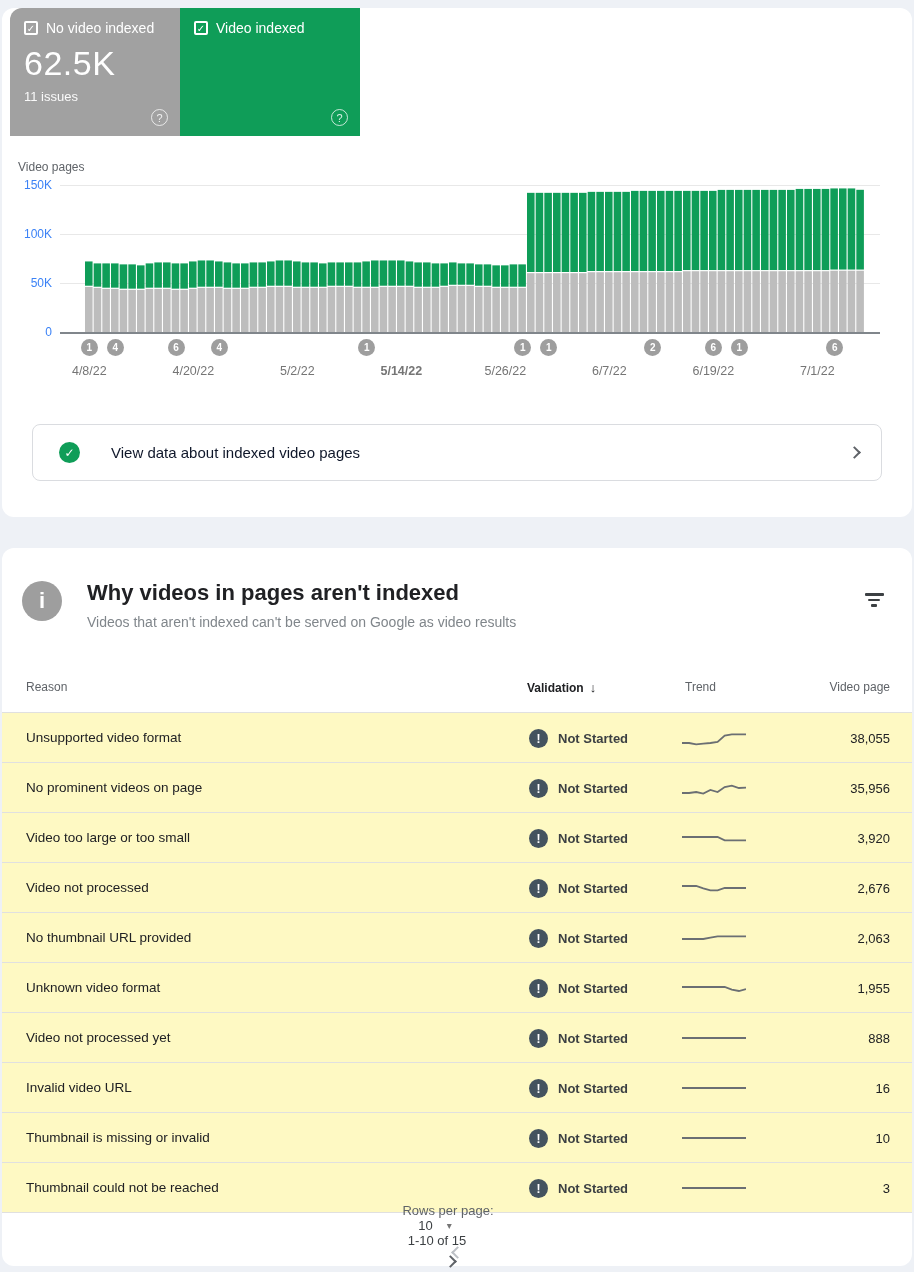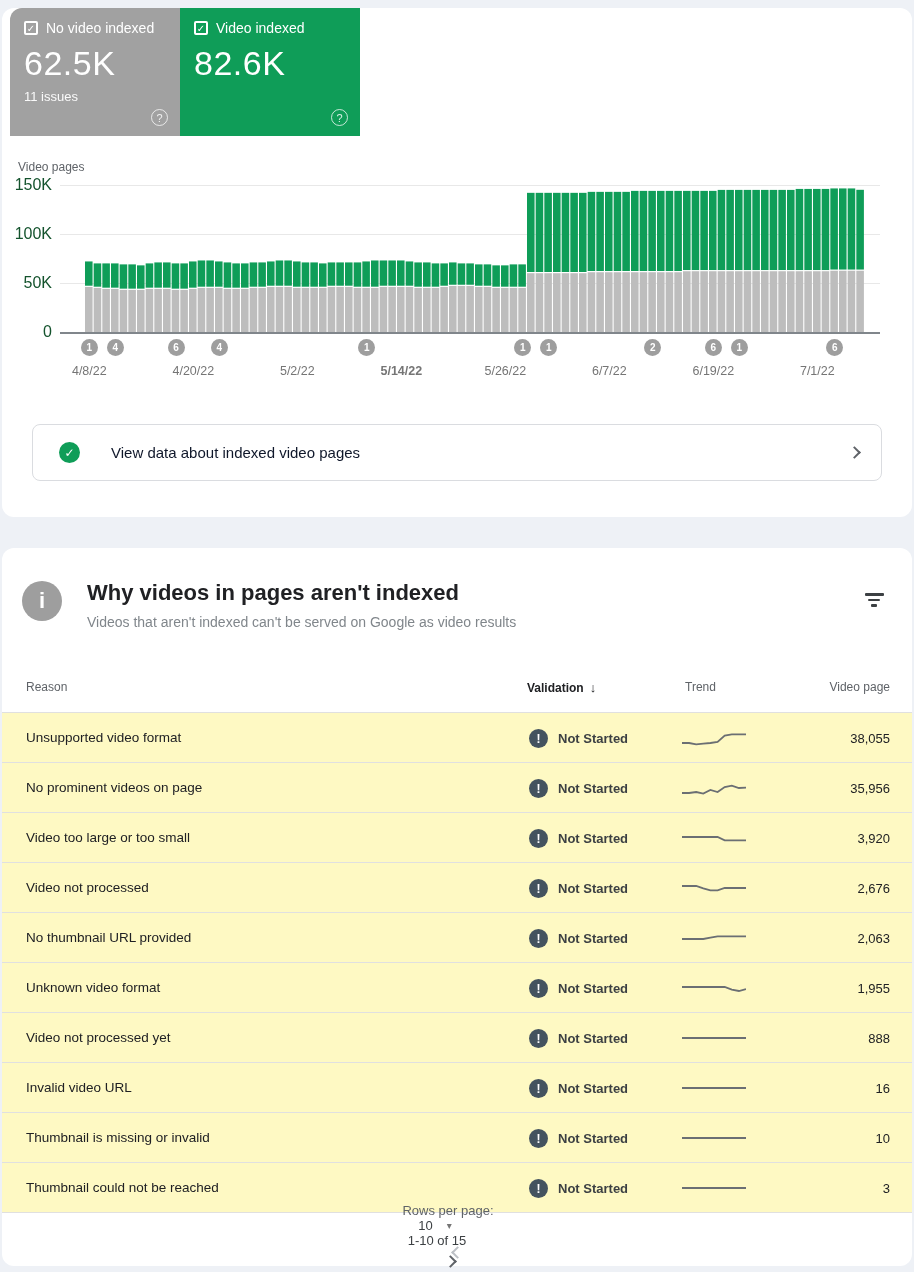--- a/index.html
+++ b/index.html
@@ -17,21 +17,21 @@
   .sum-green { background:#0f9d58; width:180px; }
   .sum-head { display:flex; align-items:center; gap:8px; font-size:14px; }
   .cbx { width:14px; height:14px; border:2px solid #fff; border-radius:2px; display:inline-flex; align-items:center; justify-content:center; font-size:10px; font-weight:bold; color:#fff; flex:0 0 auto; }
   .sum-value { font-size:34px; font-weight:400; margin-top:8px; letter-spacing:.5px; }
   .sum-sub { font-size:13px; margin-top:6px; opacity:.95; }
   .help { position:absolute; right:12px; bottom:10px; width:17px; height:17px; border:1.5px solid rgba(255,255,255,.75); border-radius:50%; color:rgba(255,255,255,.85); font-size:11px; display:flex; align-items:center; justify-content:center; cursor:pointer; }
 
   
   #chart-area { position:absolute; left:0; top:150px; width:914px; height:250px; }
   .chart-title { position:absolute; left:16px; top:2px; font-size:12px; color:#5f6368; }
-  .ytick { position:absolute; left:0; width:50px; text-align:right; font-size:16px; color:#14532d; height:16px; line-height:16px; }
+  .ytick { position:absolute; left:0; width:50px; text-align:right; font-size:12px; color:#3b82f6; height:16px; line-height:16px; }
   .gridline { position:absolute; left:58px; width:820px; height:1px; background:#e8e8e8; }
   #baseline { position:absolute; left:58px; top:174px; width:820px; height:2px; background:#80868b; }
   #bars-svg { position:absolute; left:58px; top:27px; }
   .badge { position:absolute; width:17px; height:17px; border-radius:50%; background:#9e9e9e; color:#fff; font-size:10px; font-weight:bold; display:flex; align-items:center; justify-content:center; top:181px; }
   .xdate { position:absolute; top:206px; width:70px; text-align:center; font-size:12.5px; color:#757575; }
 
   
   #banner { position:absolute; left:30px; top:416px; width:850px; height:57px; border:1px solid #dadce0; border-radius:8px; display:flex; align-items:center; padding:0 22px 0 26px; cursor:pointer; background:#fff; }
   .check-circle { width:21px; height:21px; border-radius:50%; background:#0f9d58; color:#fff; font-size:12px; font-weight:bold; display:flex; align-items:center; justify-content:center; flex:0 0 auto; }
   .banner-text { margin-left:31px; font-size:15px; color:#0f172a; }
@@ -88,21 +88,20 @@
         </div>
         <div class="sum-value">62.5K</div>
         <div class="sum-sub">11 issues</div>
         <div class="help">?</div>
       </div>
       <div class="sum-card sum-green">
         <div class="sum-head">
           <span class="cbx">✓</span>
           <span>Video indexed</span>
         </div>
-        <div class="sum-value">82.6K</div>
         <div class="help">?</div>
       </div>
     </div>
 
     <div id="chart-area">
       <div class="chart-title">Video pages</div>
       <div class="ytick" style="top:19px">150K</div>
       <div class="ytick" style="top:68px">100K</div>
       <div class="ytick" style="top:117px">50K</div>
       <div class="ytick" style="top:166px">0</div>

